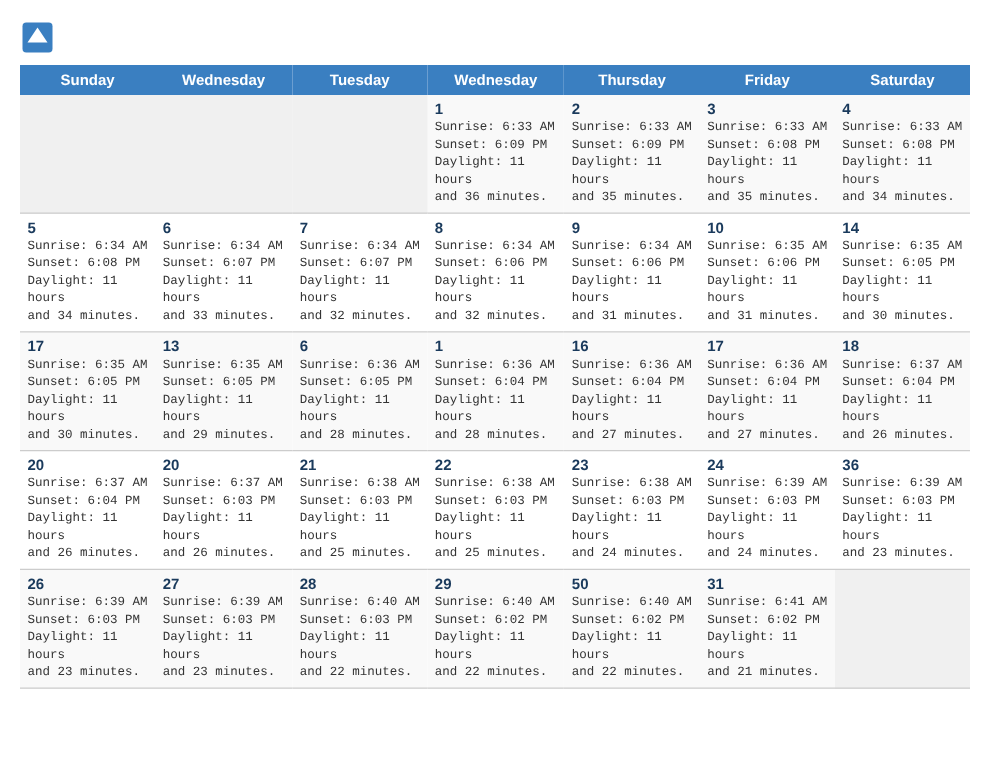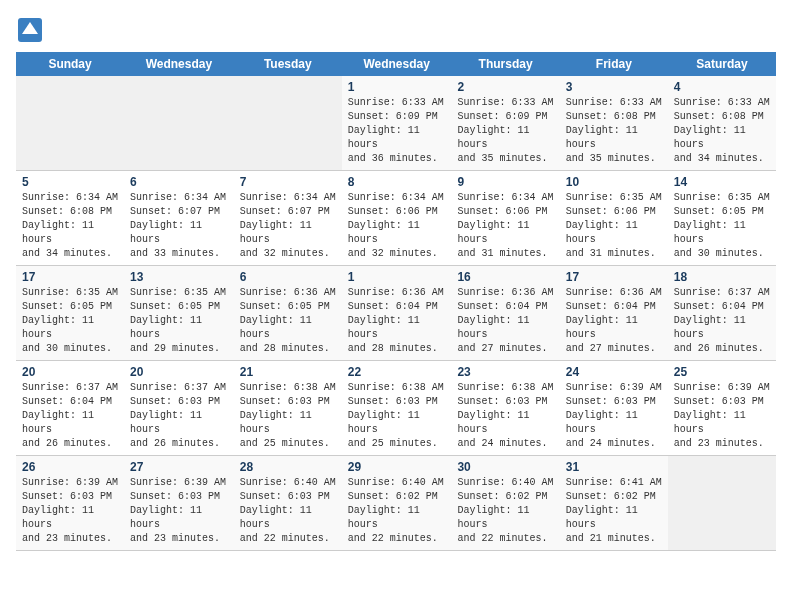--- a/index.html
+++ b/index.html
@@ -293,21 +293,21 @@
 and 24 minutes.</div>
         </td>
         <td>
           <span class="day-num">24</span>
           <div class="day-info" style="white-space: pre-line;">Sunrise: 6:39 AM
 Sunset: 6:03 PM
 Daylight: 11 hours
 and 24 minutes.</div>
         </td>
         <td>
-          <span class="day-num">25</span>
+          <span class="day-num">36</span>
           <div class="day-info" style="white-space: pre-line;">Sunrise: 6:39 AM
 Sunset: 6:03 PM
 Daylight: 11 hours
 and 23 minutes.</div>
         </td>
       </tr>
       <tr>
         <td>
           <span class="day-num">26</span>
           <div class="day-info" style="white-space: pre-line;">Sunrise: 6:39 AM
@@ -330,21 +330,21 @@
 and 22 minutes.</div>
         </td>
         <td>
           <span class="day-num">29</span>
           <div class="day-info" style="white-space: pre-line;">Sunrise: 6:40 AM
 Sunset: 6:02 PM
 Daylight: 11 hours
 and 22 minutes.</div>
         </td>
         <td>
-          <span class="day-num">30</span>
+          <span class="day-num">50</span>
           <div class="day-info" style="white-space: pre-line;">Sunrise: 6:40 AM
 Sunset: 6:02 PM
 Daylight: 11 hours
 and 22 minutes.</div>
         </td>
         <td>
           <span class="day-num">31</span>
           <div class="day-info" style="white-space: pre-line;">Sunrise: 6:41 AM
 Sunset: 6:02 PM
 Daylight: 11 hours

